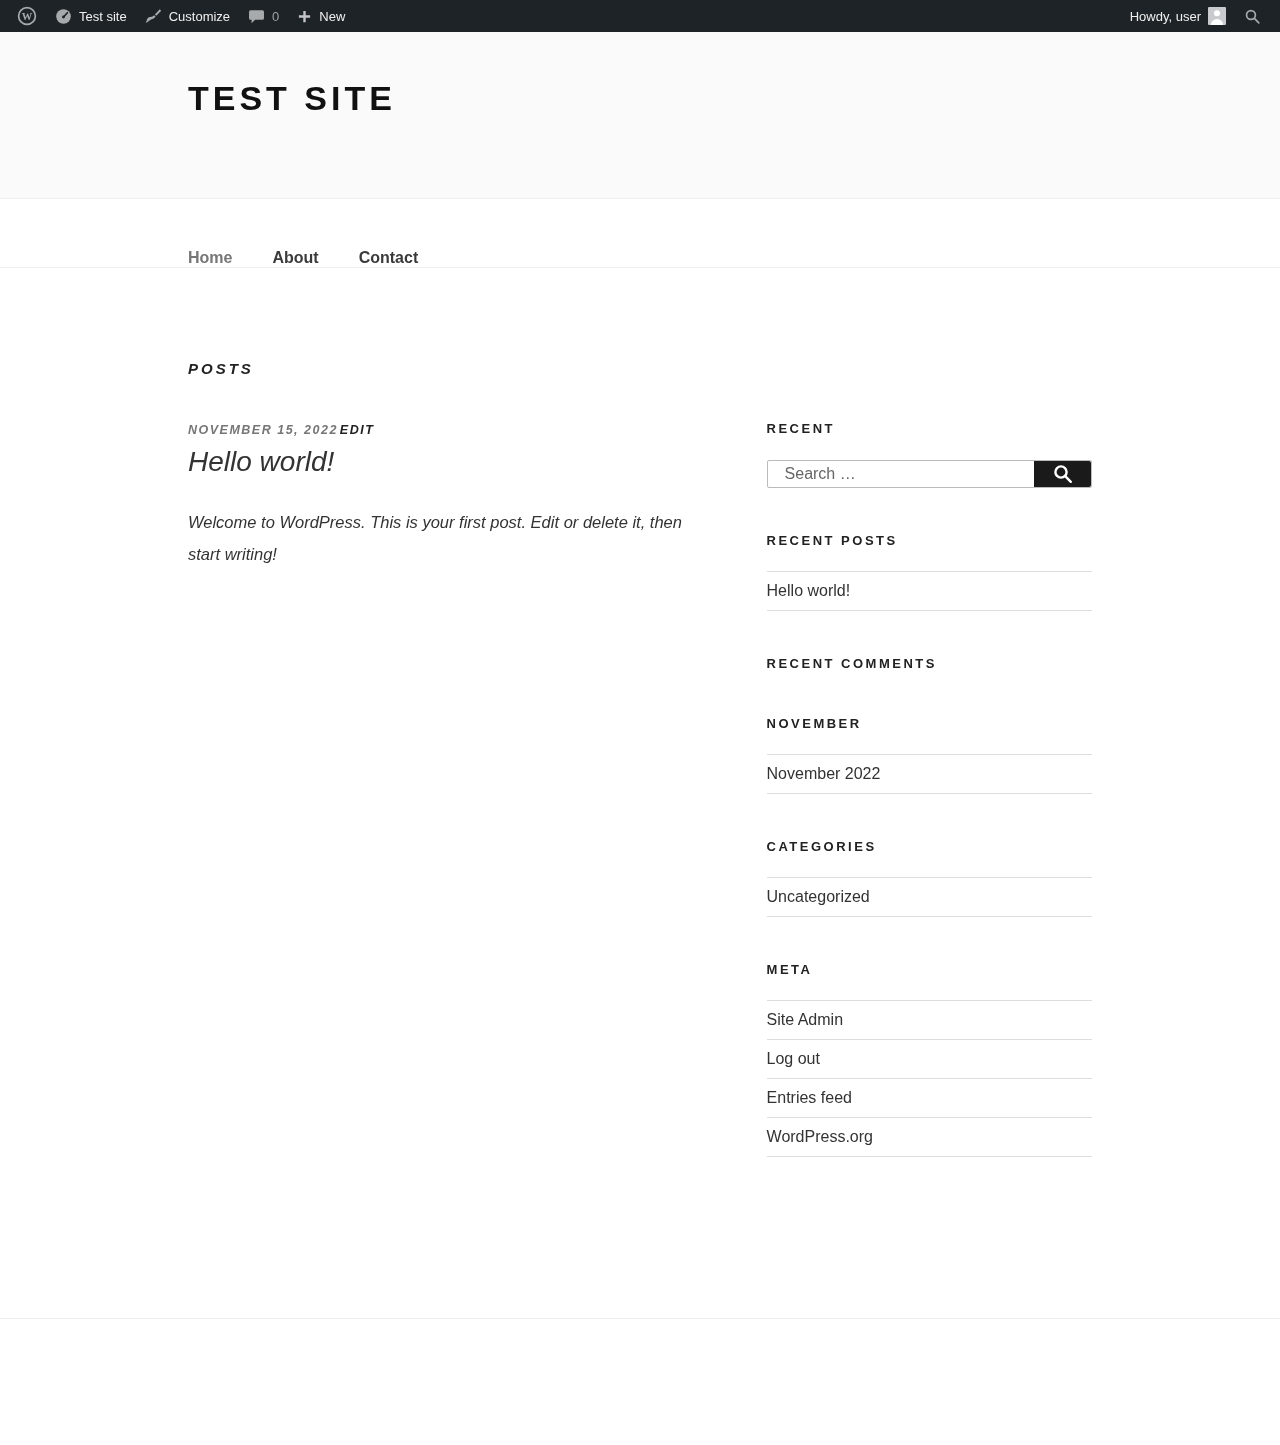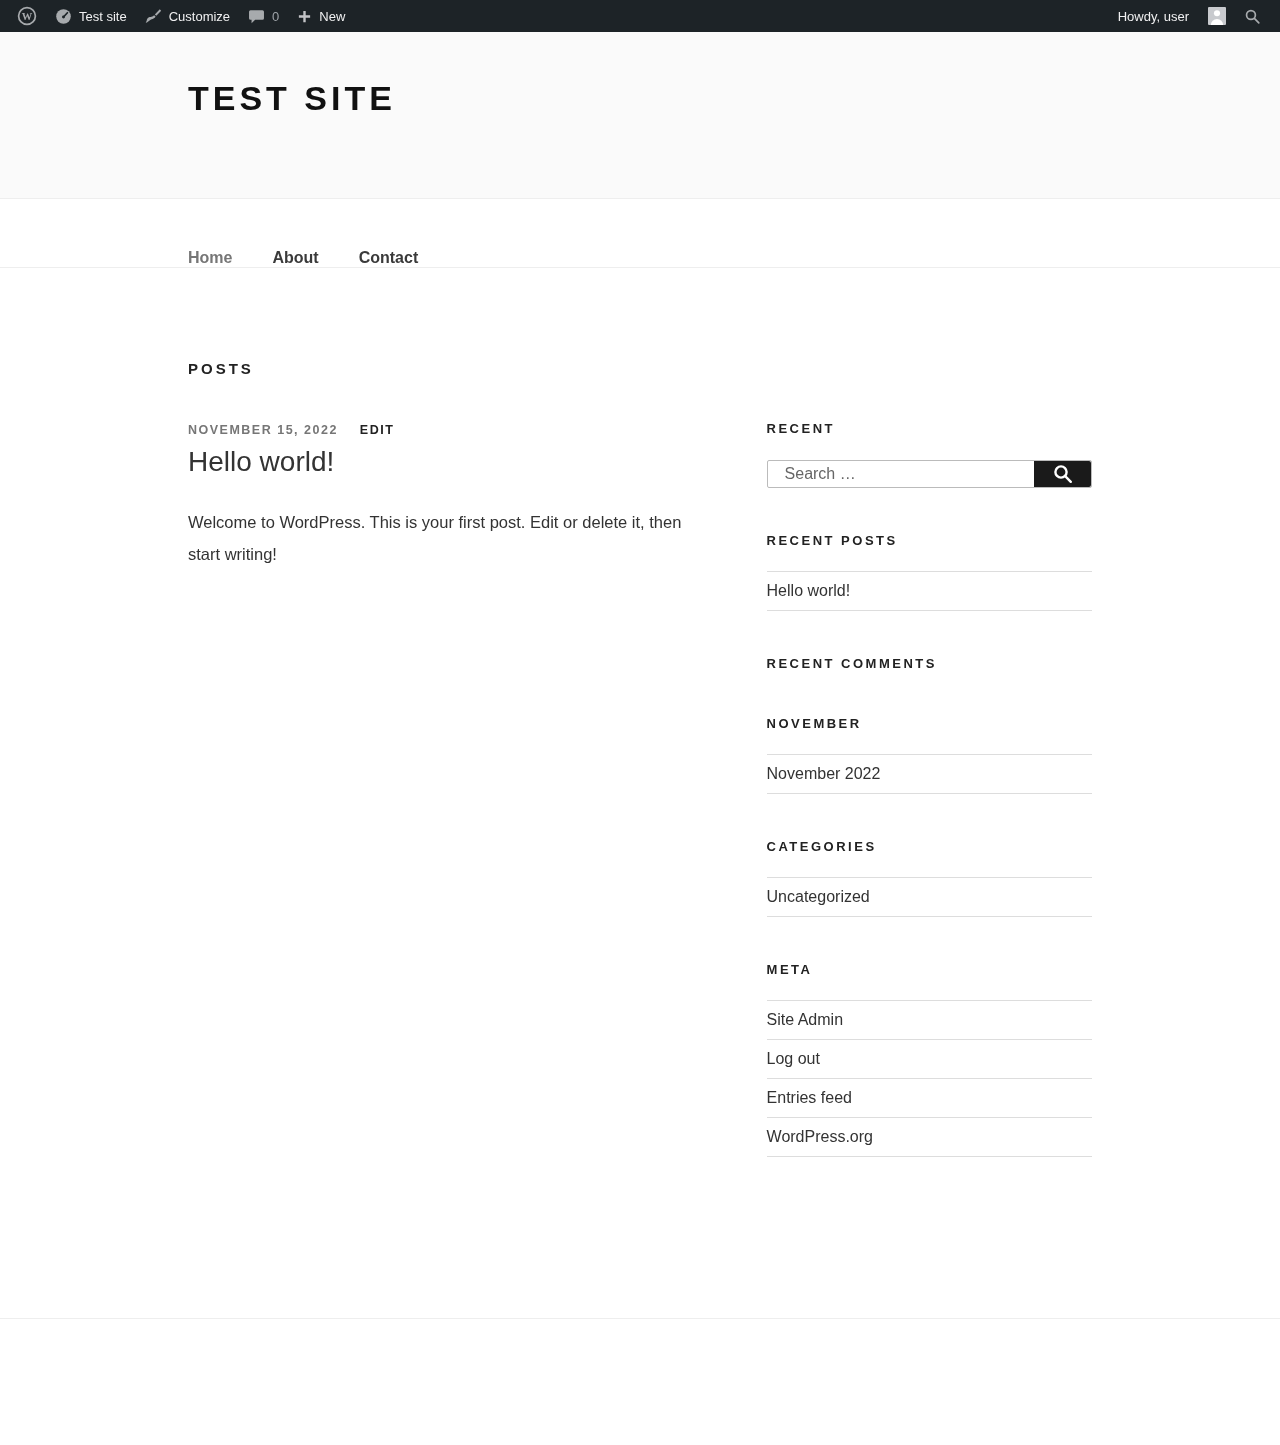--- a/index.html
+++ b/index.html
@@ -38,21 +38,21 @@
     color:var(--admin_bar_text);
   }
   .ab-group{display:flex;align-items:center;height:100%;}
   .ab-item{
     display:flex;align-items:center;gap:7px;
     padding:0 9px;height:100%;
     color:var(--admin_bar_text);
     cursor:pointer;
   }
   .ab-item .count{color:var(--admin_bar_muted);}
-  .ab-howdy{gap:19px;}
+  .ab-howdy{gap:7px;}
   .avatar{display:inline-flex;width:18px;height:18px;overflow:hidden;border-radius:1px;}
 
   
   .container{width:904px;margin:0 auto;}
 
   
   .site-header{
     background:var(--header_bg);
     height:166px;
     padding-top:46px;
@@ -88,35 +88,35 @@
   .nav-link.current{color:var(--muted_color);}
 
   
   .content-row{
     display:flex;
     justify-content:space-between;
     align-items:flex-start;
     padding-top:92px;
     padding-bottom:116px;
   }
-  .main-col{width:58%;}
+  .main-col{width:58%;font-style:italic;}
   .sidebar{width:36%;padding-top:61px;}
 
   .page-title{
     font-size:15px;
     font-weight:700;
     letter-spacing:3px;
     color:var(--accent_dark);
     margin-bottom:46px;
   }
   .entry-meta{
     font-size:12.5px;
     font-weight:700;
     letter-spacing:1.5px;
-    display:flex;gap:22px;
+    display:flex;gap:2px;
   }
   .entry-meta .posted-on{color:var(--muted_color);}
   .entry-meta .edit-link{color:var(--accent_dark);}
   .entry-title{
     margin-top:7px;
     font-size:28px;
     font-weight:400;
     color:var(--text_color);
     line-height:1.25;
   }

